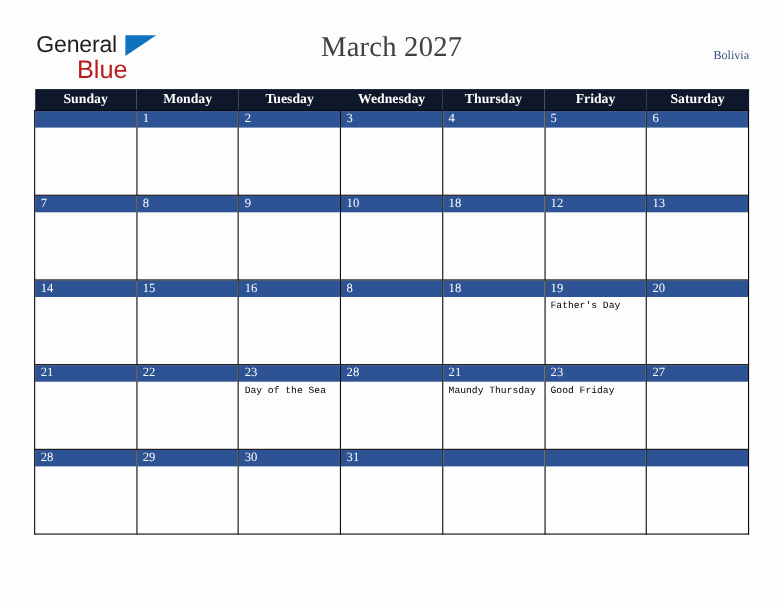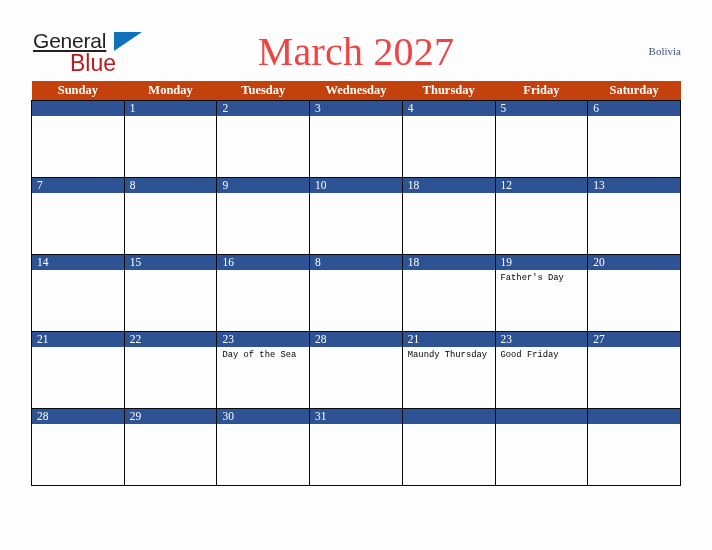--- a/index.html
+++ b/index.html
@@ -36,21 +36,20 @@
   }
   .logo-general {
     position: absolute;
     left: 0;
     top: 0;
     font-family: "Liberation Sans", sans-serif;
     font-size: 21px;
     color: #231f20;
     letter-spacing: -0.2px;
     line-height: 22px;
-    text-decoration: underline;
   }
   .logo-tri {
     position: absolute;
     left: 81px;
     top: 2px;
     width: 0;
     height: 0;
     border-left: 28px solid #0f72bd;
     border-bottom: 19px solid transparent;
   }
@@ -62,43 +61,43 @@
     font-size: 23px;
     color: #b91c1c;
     line-height: 24px;
   }
   .title {
     position: absolute;
     left: 0;
     top: 28px;
     width: 712px;
     text-align: center;
-    font-size: 40px;
-    color: #ef4444;
+    font-size: 26px;
+    color: #404040;
     letter-spacing: 0.2px;
   }
   .country {
     position: absolute;
     right: 31px;
     top: 45px;
     font-size: 11px;
     color: #3c5180;
   }
 
   
   .calendar {
     position: absolute;
     left: 31px;
     top: 81px;
     width: 650px;
     border-collapse: collapse;
     table-layout: fixed;
   }
   .calendar th {
-    background: #c2410c;
+    background: #0f172a;
     color: #ffffff;
     font-size: 12.5px;
     font-weight: bold;
     height: 19px;
     padding: 0;
     text-align: center;
     border: none;
   }
   .calendar td {
     width: 92.85px;

